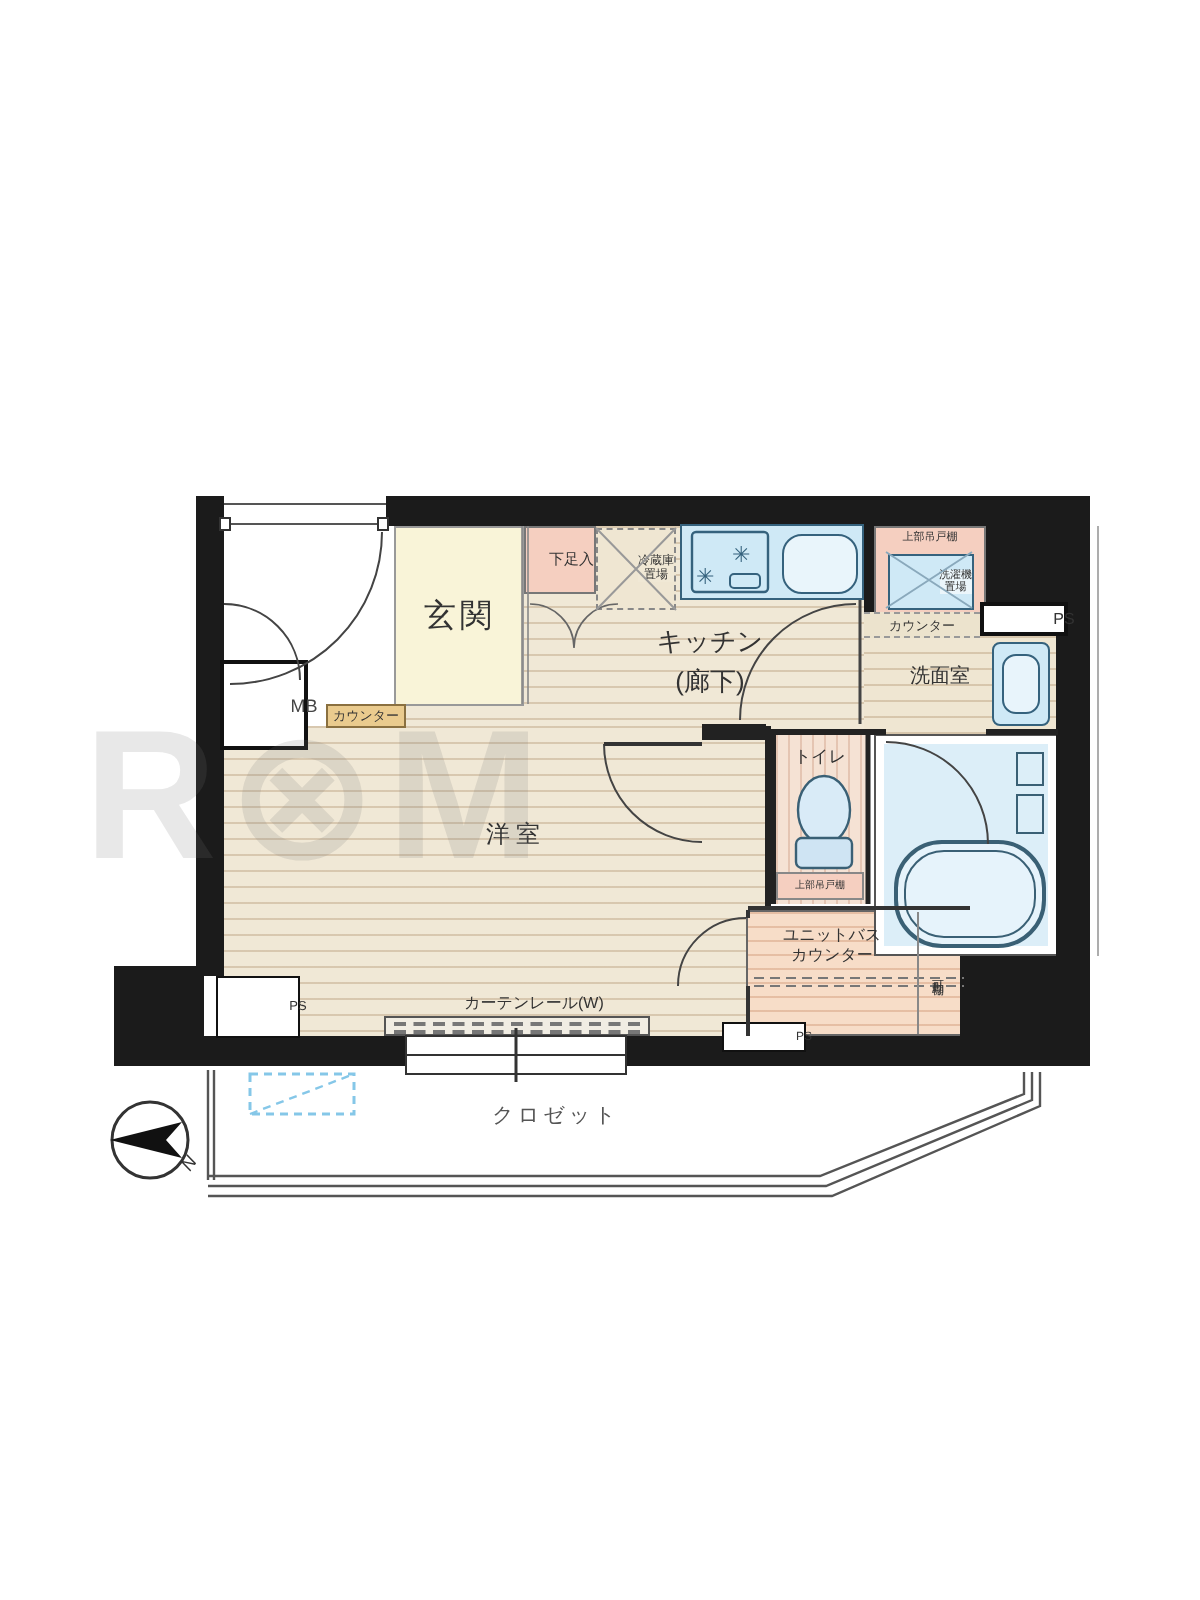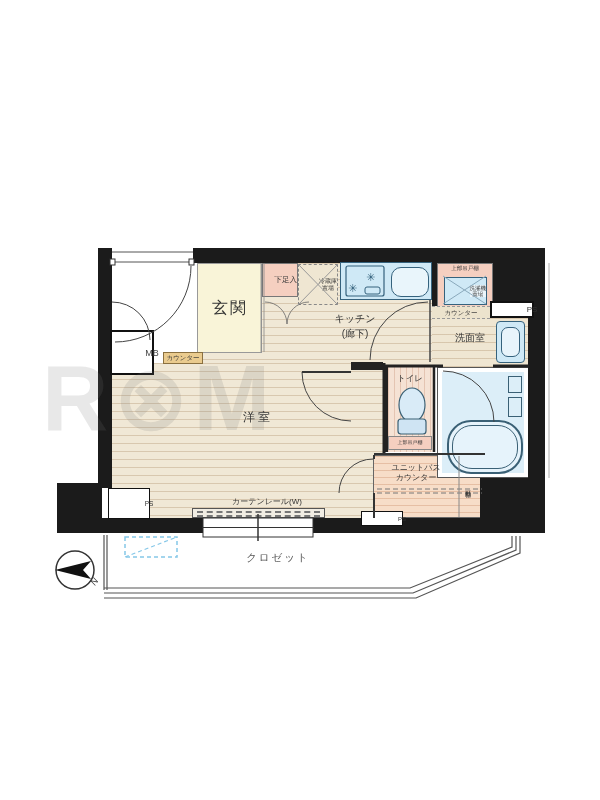--- a/index.html
+++ b/index.html
@@ -173,21 +173,21 @@
 
     <rect x="125" y="537" width="52" height="20" fill="none" stroke="#85c7e8" stroke-width="1.5" stroke-dasharray="4,3"></rect>
     <path d="M125,557 L177,537" stroke="#85c7e8" stroke-width="1.2" stroke-dasharray="4,3" fill="none"></path>
 
     <circle cx="75" cy="570" r="19" fill="none" stroke="#333" stroke-width="1.5"></circle>
     <path d="M55,570 L91,561 L83,570 L91,579 Z" fill="#111"></path>
     <text x="95" y="586" font-size="9" font-style="italic" fill="#333" transform="rotate(-55 95 586)">N</text>
   </svg>
 
   <div class="lbl" style="left:200px;top:298px;width:60px;font-size:16px;letter-spacing:2px;">玄関</div>
-  <div class="lbl" style="left:315px;top:311px;width:80px;font-size:10px;line-height:1.5;">
+  <div class="lbl" style="left:315px;top:311px;width:80px;font-size:13px;line-height:1.5;">
     <div>キッチン</div>
       <div>(廊下)</div>
   </div>
   <div class="lbl" style="left:228px;top:409px;width:60px;font-size:12px;letter-spacing:3px;">洋室</div>
   <div class="lbl" style="left:443px;top:331px;width:54px;font-size:10px;">洗面室</div>
   <div class="lbl" style="left:387px;top:373px;width:46px;font-size:8.5px;">トイレ</div>
   <div class="lbl" style="left:376px;top:463px;width:80px;font-size:8px;line-height:1.3;">
     <div>ユニットバス</div>
       <div>カウンター</div>
   </div>

